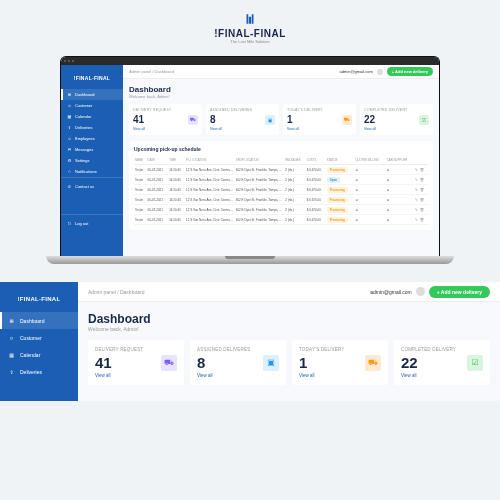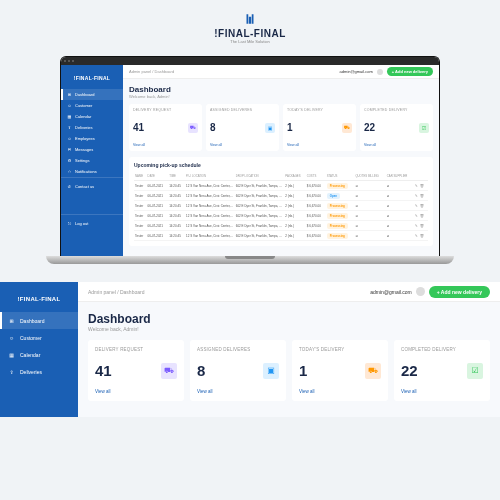--- a/index.html
+++ b/index.html
@@ -26,21 +26,21 @@
 .topr{display:flex;align-items:center;gap:4px}
 .email{font-size:4px;color:#333}
 .avatar{width:6px;height:6px;border-radius:50%;background:#ddd}
 .btn-add{background:#34c759;color:#fff;padding:2px 5px;border-radius:7px;font-size:4px;font-weight:600;cursor:pointer}
 .content{padding:6px;flex:1;overflow:auto}
 .page-title{font-size:8px;font-weight:700;color:#1a2847}
 .page-sub{font-size:4px;color:#999;margin-bottom:5px}
 .stats{display:flex;gap:4px;margin-bottom:6px}
 .stat{background:#fff;border-radius:3px;flex:1;padding:4px;position:relative}
 .stat-label{font-size:3.5px;color:#999;text-transform:uppercase;letter-spacing:.2px}
-.stat-val{font-size:10px;font-weight:700;color:#1a2847;margin:10px 0}
+.stat-val{font-size:10px;font-weight:700;color:#1a2847;margin:2px 0}
 .stat-link{font-size:3.5px;color:#1a5fb4}
 .stat-icon{position:absolute;right:4px;top:50%;transform:translateY(-50%);width:10px;height:10px;border-radius:2px;display:flex;align-items:center;justify-content:center;font-size:5px}
 .si1{background:#e8e3ff;color:#7b5bff}
 .si2{background:#dcf0ff;color:#2196f3}
 .si3{background:#ffe8d4;color:#ff9800}
 .si4{background:#d9f5e0;color:#34c759}
 .panel{background:#fff;border-radius:3px;padding:5px}
 .panel-title{font-size:5px;font-weight:700;color:#1a2847;margin-bottom:4px}
 table{width:100%;border-collapse:collapse;font-size:3px}
 th{text-align:left;padding:2px 1px;color:#999;font-weight:500;text-transform:uppercase;font-size:2.8px;border-bottom:1px solid #eee}

